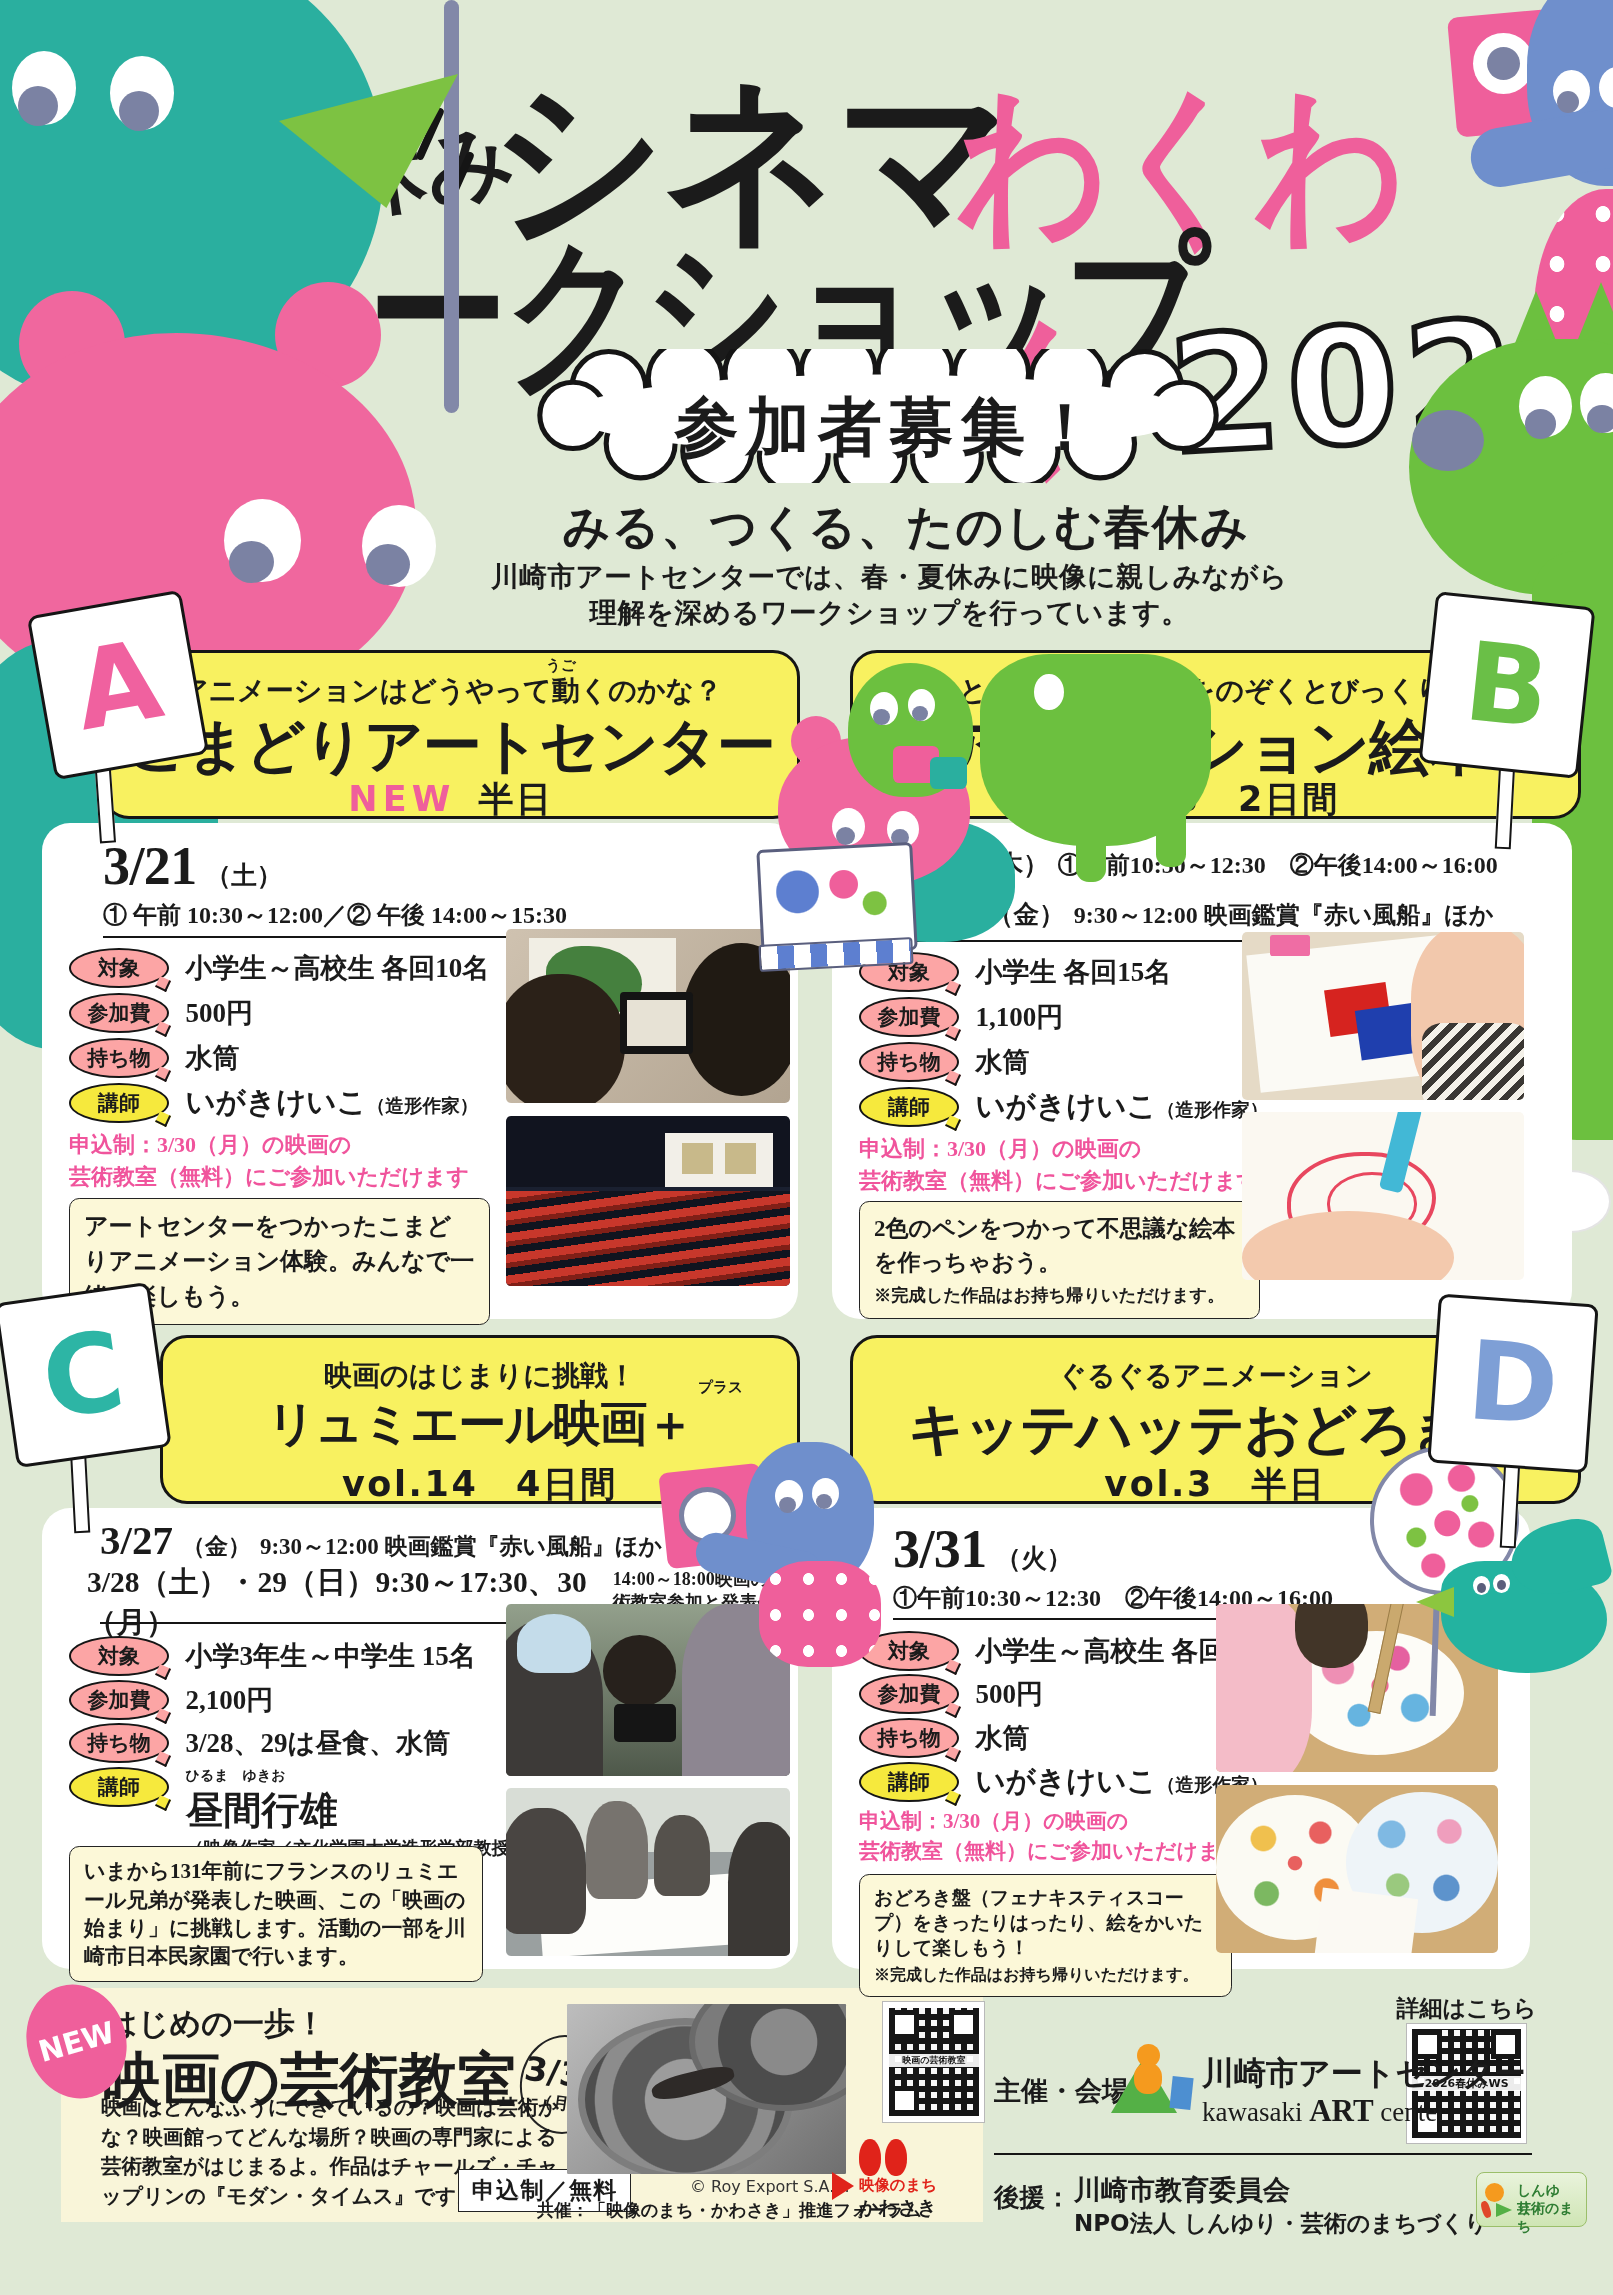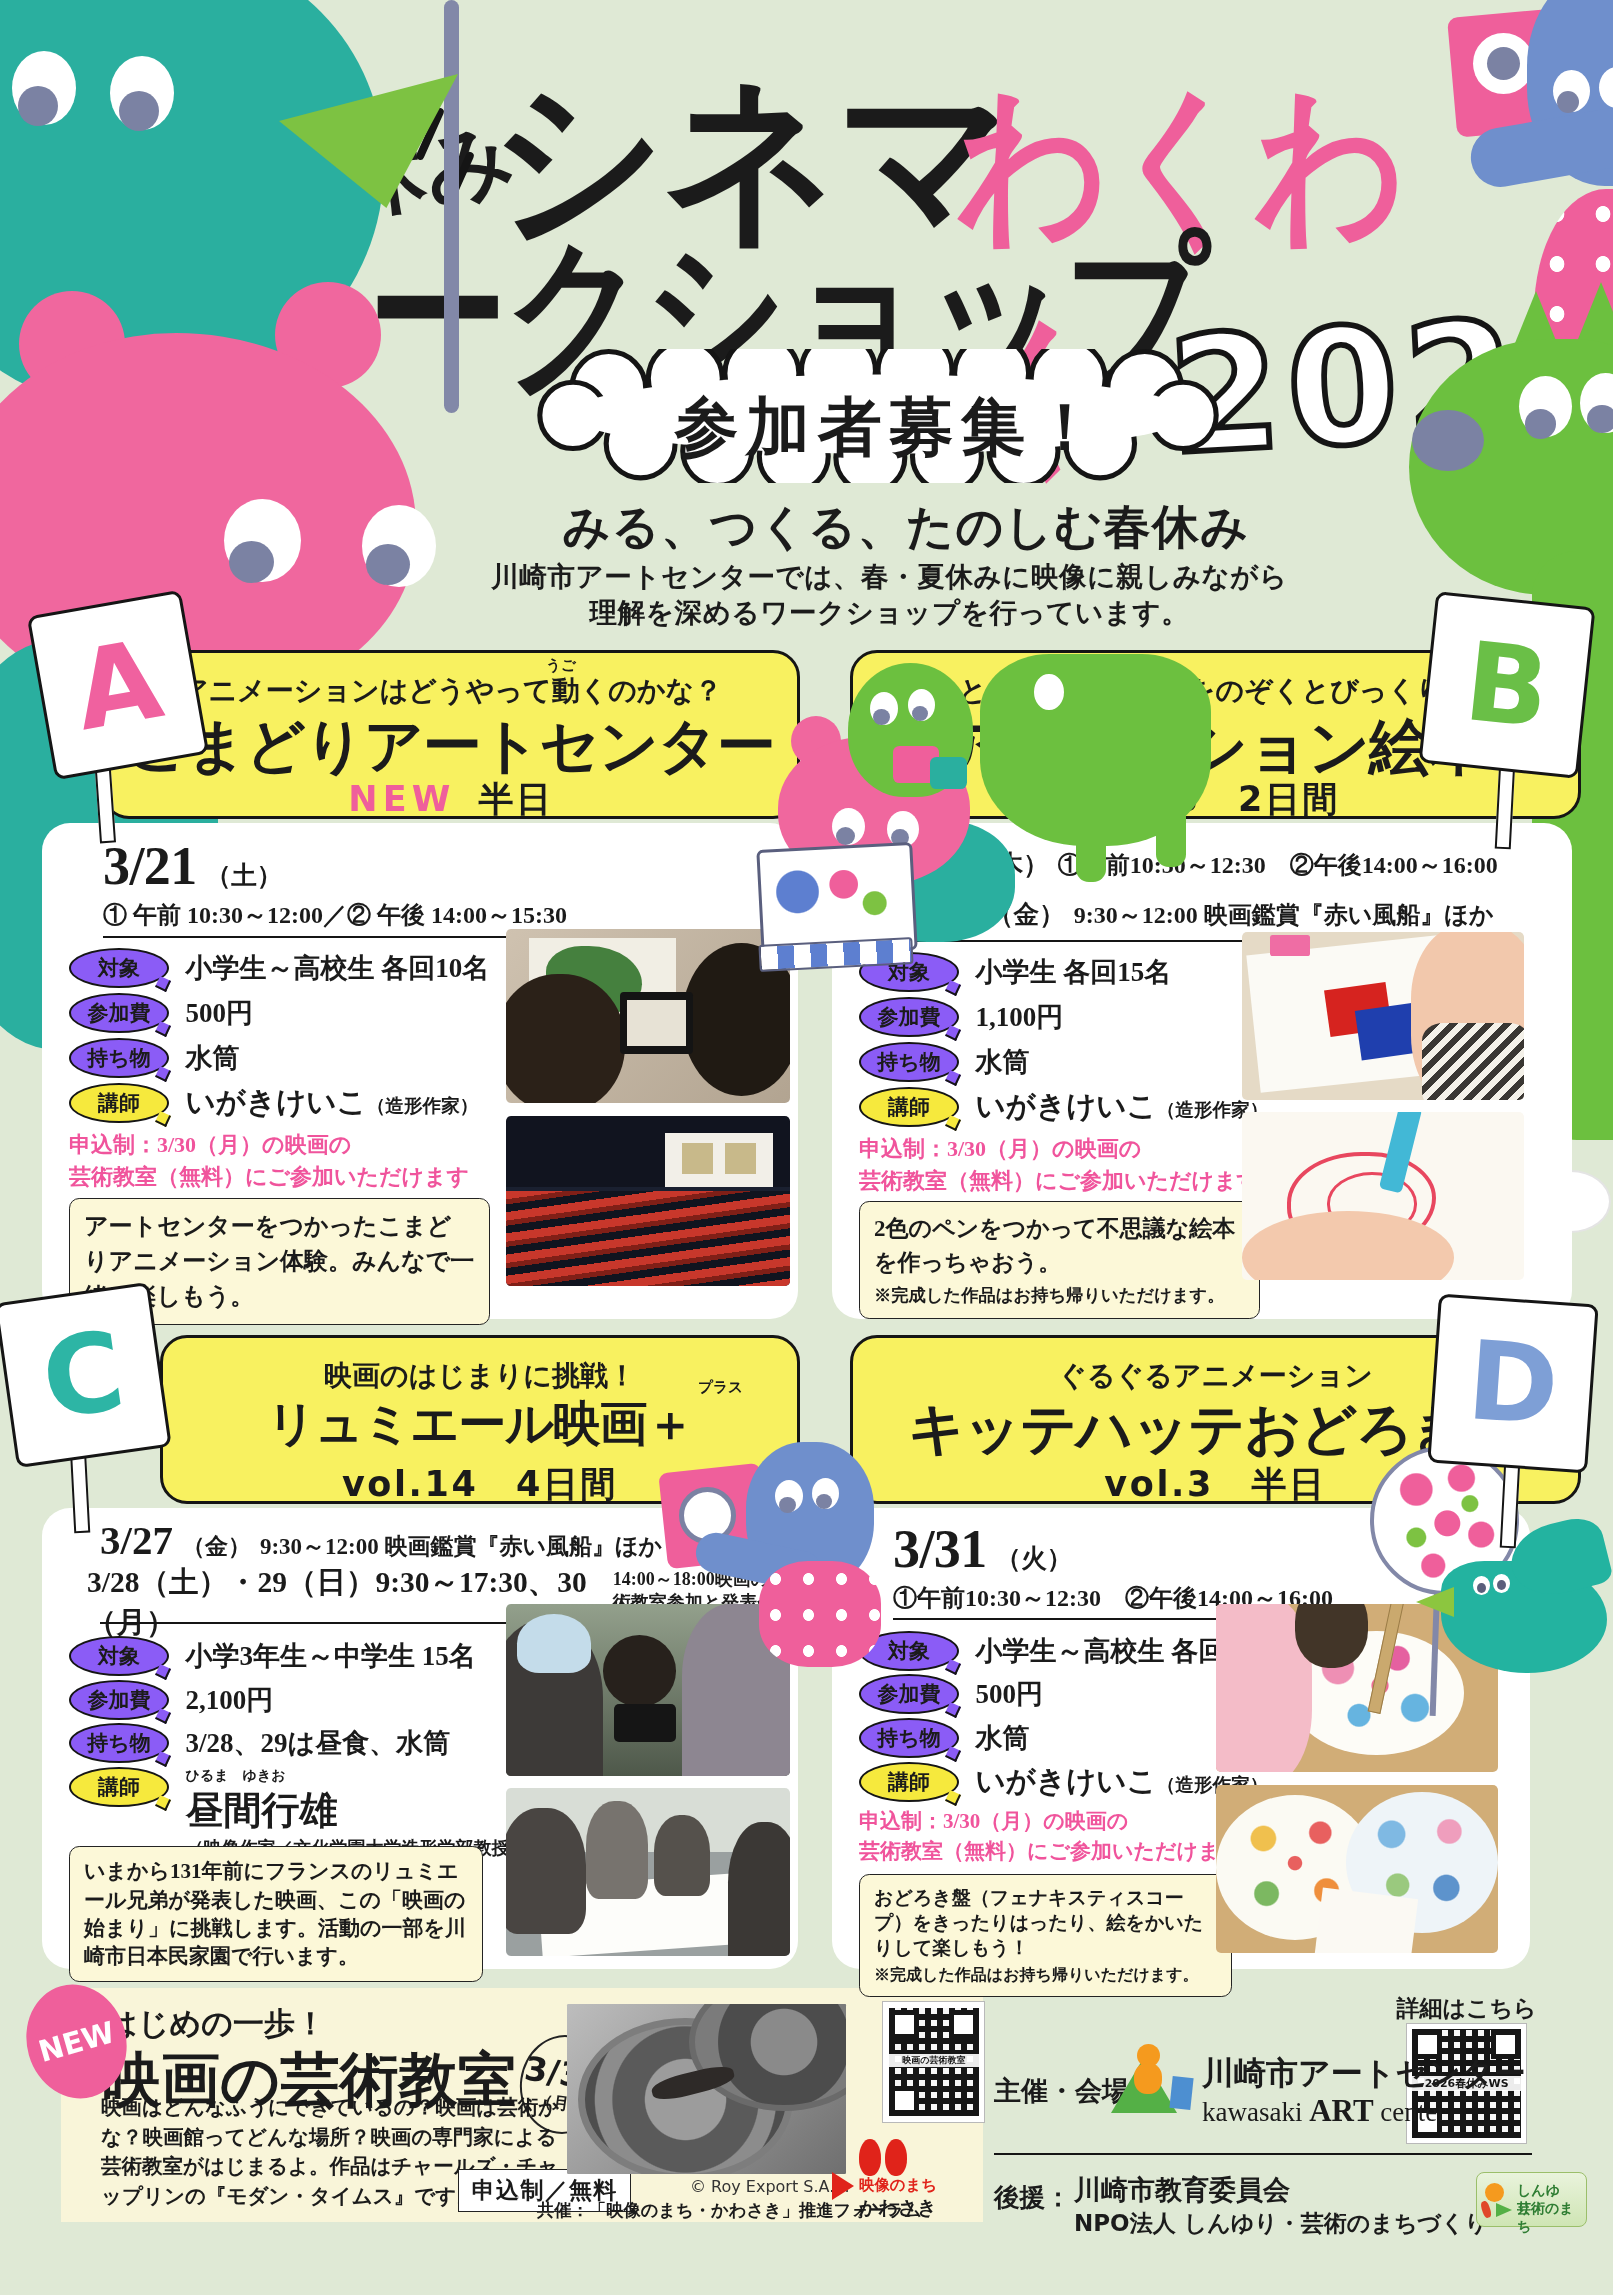--- a/index.html
+++ b/index.html
@@ -25,21 +25,21 @@
   .wsub{position:absolute;left:0;right:0;top:123px;text-align:center;font-size:35px;font-weight:bold;letter-spacing:2.6px;}
   .furi{position:absolute;font-size:14.7px;font-weight:bold;}
   .new-pink{color:#ef5f9b;letter-spacing:5.1px;margin-right:23px;}
   .dbig{font-size:54px;font-weight:bold;letter-spacing:-0.6px;}
   .dmid{font-size:45px;font-weight:bold;}
   .dday{font-size:25.6px;font-weight:bold;}
   .dinfo{font-size:24px;font-weight:bold;}
   .drow{position:absolute;display:flex;align-items:baseline;gap:9px;}
   .hr{position:absolute;height:1.9px;background:#151515;}
   .row{position:absolute;left:27px;display:flex;align-items:center;gap:16.6px;}
-  .bub{flex:none;width:96px;height:36px;border:2.6px solid #151515;border-radius:50%;background:#8b5cf6;
+  .bub{flex:none;width:96px;height:36px;border:2.6px solid #151515;border-radius:50%;background:#fca5a5;
        display:flex;align-items:center;justify-content:center;font-size:21px;font-weight:bold;position:relative;}
   .bub::after{content:"";position:absolute;right:-2.6px;bottom:-3.8px;width:10.2px;height:10.2px;background:inherit;
        border-right:2.6px solid #151515;border-bottom:2.6px solid #151515;transform:rotate(25deg);}
   .bub.y{background:#f6e93d;}
   .val{font-size:27px;font-weight:bold;}
   .vnote{font-size:18.6px;font-weight:bold;}
   .pinknote{position:absolute;left:27px;color:#f0549c;font-size:22px;font-weight:bold;line-height:1.45;}
   .descbox{position:absolute;background:#fcf8d8;border:1.9px solid #232323;border-radius:10.2px;
            padding:10.2px 14px;font-weight:bold;line-height:1.45;}
   .dnote{font-size:17.3px;margin-top:3.8px;}

